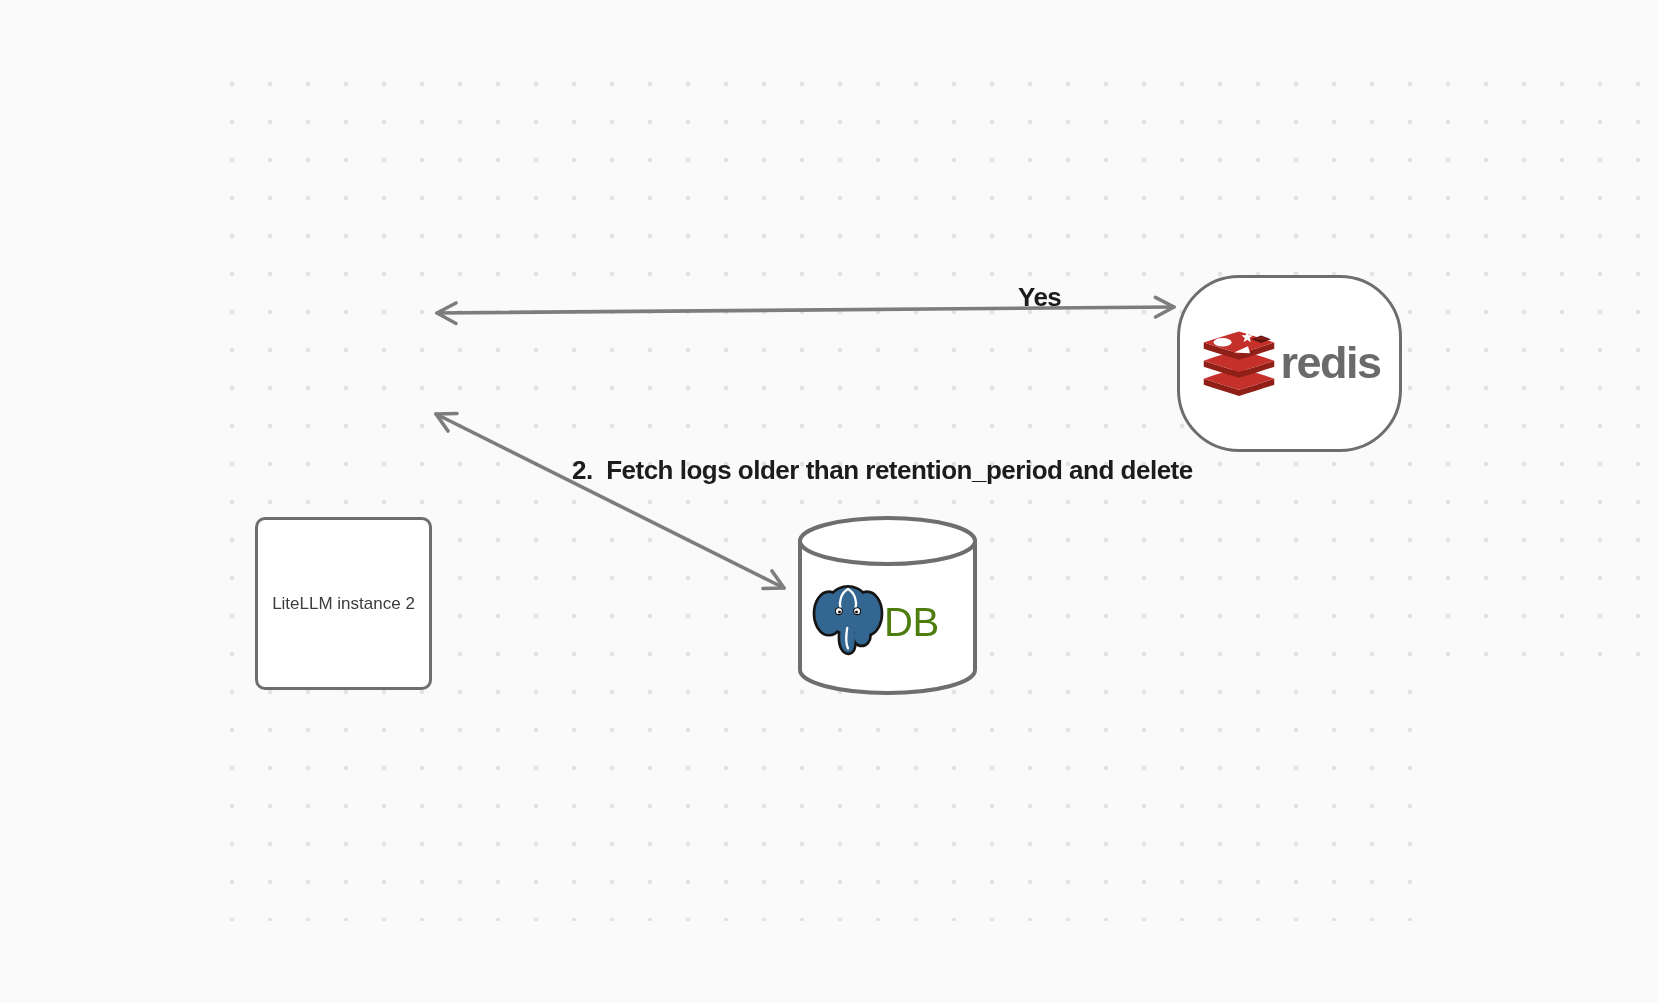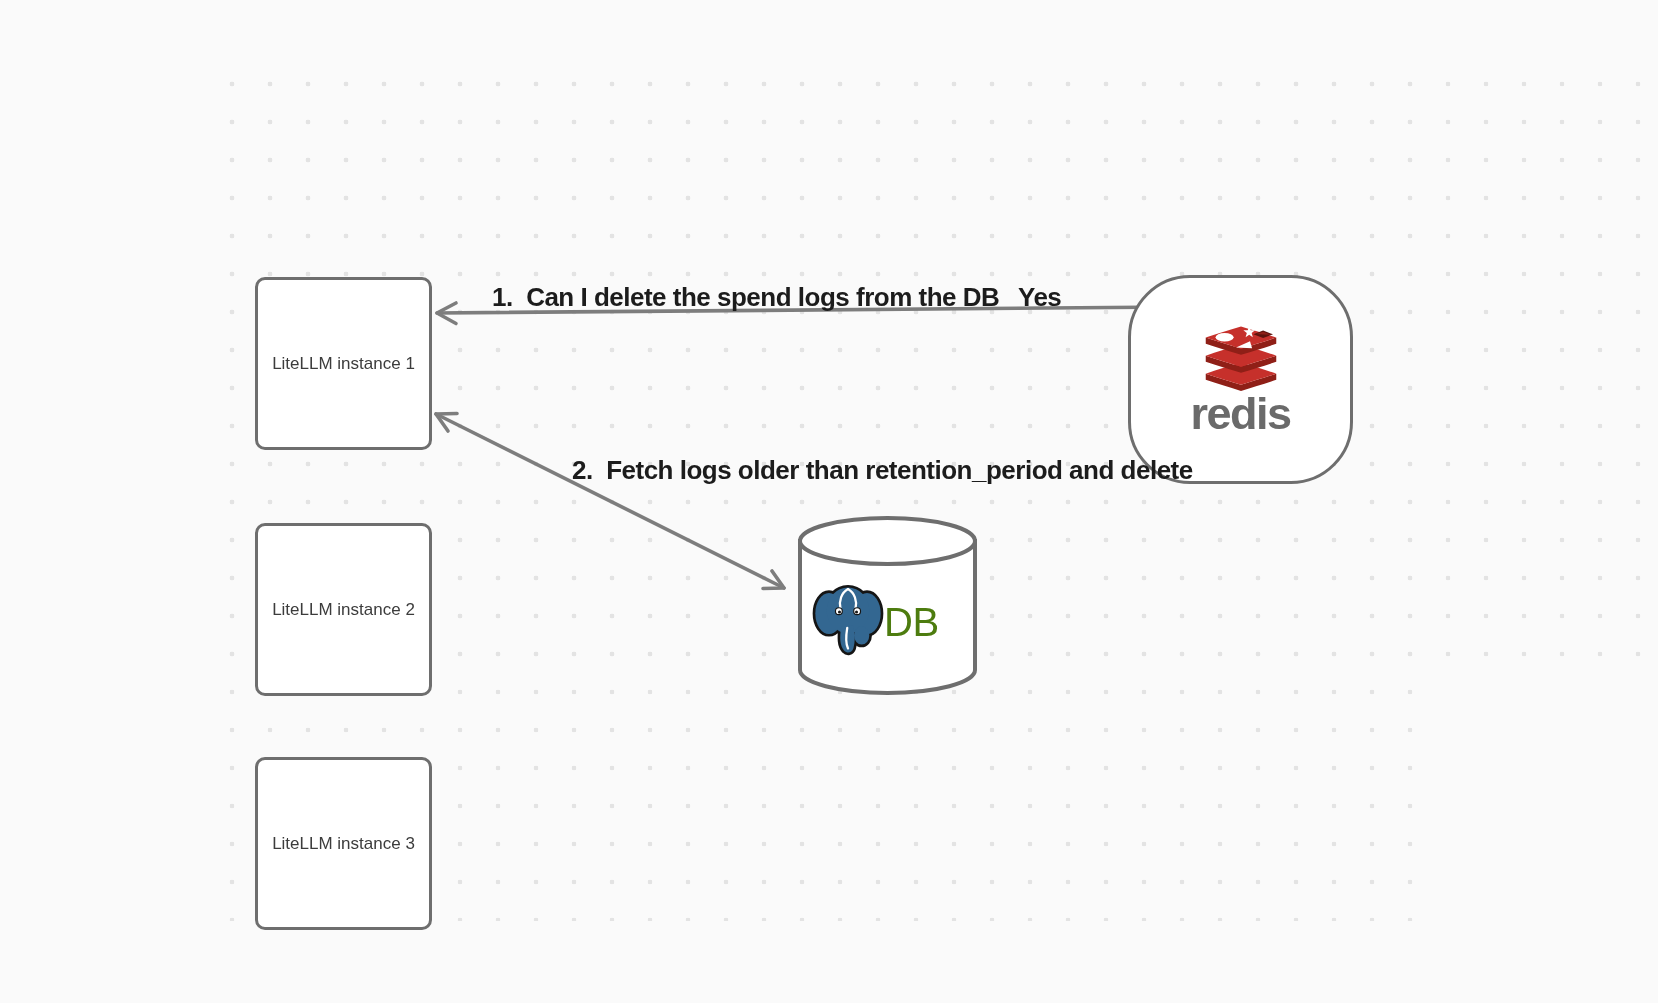--- a/index.html
+++ b/index.html
@@ -18,25 +18,25 @@
   .arrows{position:absolute;left:0;top:0;width:1658px;height:1003px;}
   .node{
     position:absolute;background:#ffffff;border:3.5px solid #6e6e6e;
     display:flex;align-items:center;justify-content:center;box-sizing:border-box;
   }
   .instance{
     left:255px;width:177px;height:173px;border-radius:10px;
     color:#3c3c3c;font-size:17px;text-align:center;
   }
   .instance.i1{top:277px;}
-  .instance.i2{top:517px;margin-top:6px;}
+  .instance.i2{top:517px;}
   .instance.i3{top:757px;}
   .redis-node{
-    left:1128px;top:275px;width:225px;height:209px;border-radius:62px;
-    flex-direction:column;justify-content:center;
+    left:1177px;top:275px;width:225px;height:177px;border-radius:62px;
+    flex-direction:row;justify-content:center;
   }
   .redis-word{
     color:#6a6a6a;font-size:45px;font-weight:700;letter-spacing:-1.5px;
     line-height:1;margin-top:-2px;
   }
   .cyl{position:absolute;left:794px;top:512px;width:187px;height:187px;}
   .cyl-shape{position:absolute;left:0;top:0;}
   .pg-icon{position:absolute;left:16px;top:68px;}
   .db-label{
     position:absolute;left:90px;top:90px;color:#4d7c0f;font-size:40px;
@@ -64,28 +64,22 @@
       <polyline points="456,303 437,313 456,323.5"></polyline>
       <polyline points="1155.5,317 1174,307 1155.4,297.3"></polyline>
     </g>
     <g>
       <line x1="436" y1="414" x2="784" y2="588"></line>
       <polyline points="457,413.5 436,414 448,431"></polyline>
       <polyline points="763,588.5 784,588 772,571"></polyline>
     </g>
   </svg>
 
-  <div class="node instance i1">
-    <span>LiteLLM instance 1</span>
-  </div>
   <div class="node instance i2">
     <span>LiteLLM instance 2</span>
-  </div>
-  <div class="node instance i3">
-    <span>LiteLLM instance 3</span>
   </div>
 
   <div class="node redis-node">
     <svg width="82" height="69" viewBox="0 0 100 84">
       <g>
 
         <g transform="translate(0,44)">
           <path d="M7 16.5 C20.5 21 35 25.5 50 30 C65 25.5 79.5 21 93 16.5 L93 24 C79.5 28.5 65 33 50 37.5 C35 33 20.5 28.5 7 24 Z" fill="#8f1f17"></path>
           <path d="M50 3 C65 7.5 79.5 12 93 16.5 C79.5 21 65 25.5 50 30 C35 25.5 20.5 21 7 16.5 C20.5 12 35 7.5 50 3 Z" fill="#c6302b"></path>
         </g>
@@ -140,17 +134,16 @@
       <g>
         <circle cx="38" cy="41" r="4.5" fill="#ffffff" stroke="#151515" stroke-width="1.5"></circle>
         <circle cx="38.8" cy="42" r="2" fill="#151515"></circle>
         <circle cx="62" cy="41" r="4.5" fill="#ffffff" stroke="#151515" stroke-width="1.5"></circle>
         <circle cx="61.2" cy="42" r="2" fill="#151515"></circle>
       </g>
     </svg>
     <span class="db-label">DB</span>
   </div>
 
-  <div class="edge-label l1">1.  Can I delete the spend logs from the DB</div>
   <div class="edge-label yes">Yes</div>
   <div class="edge-label l2">2.  Fetch logs older than retention_period and delete</div>
 
 </div>
 
 </body></html>

